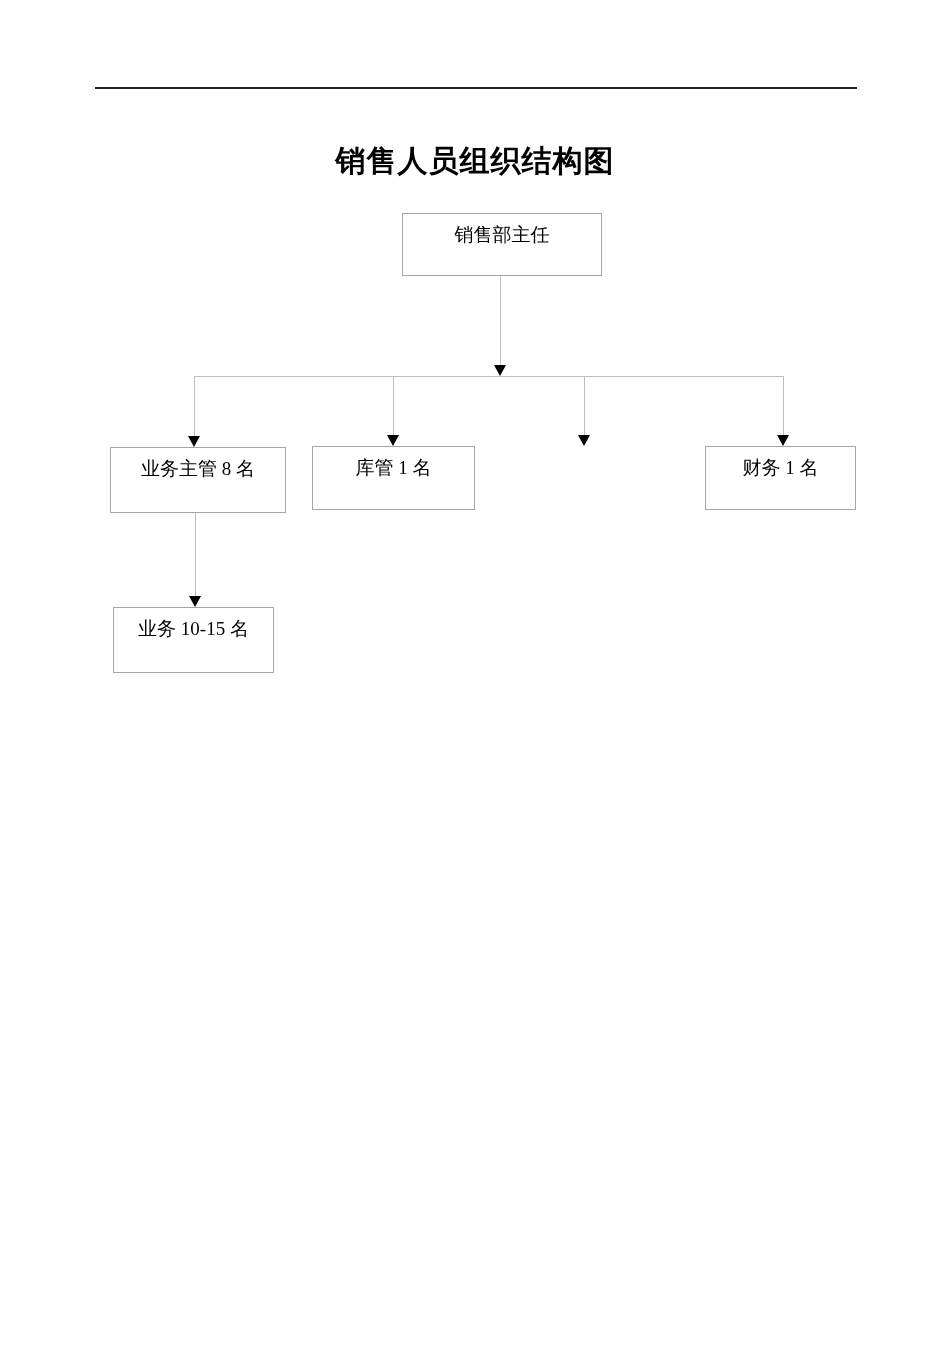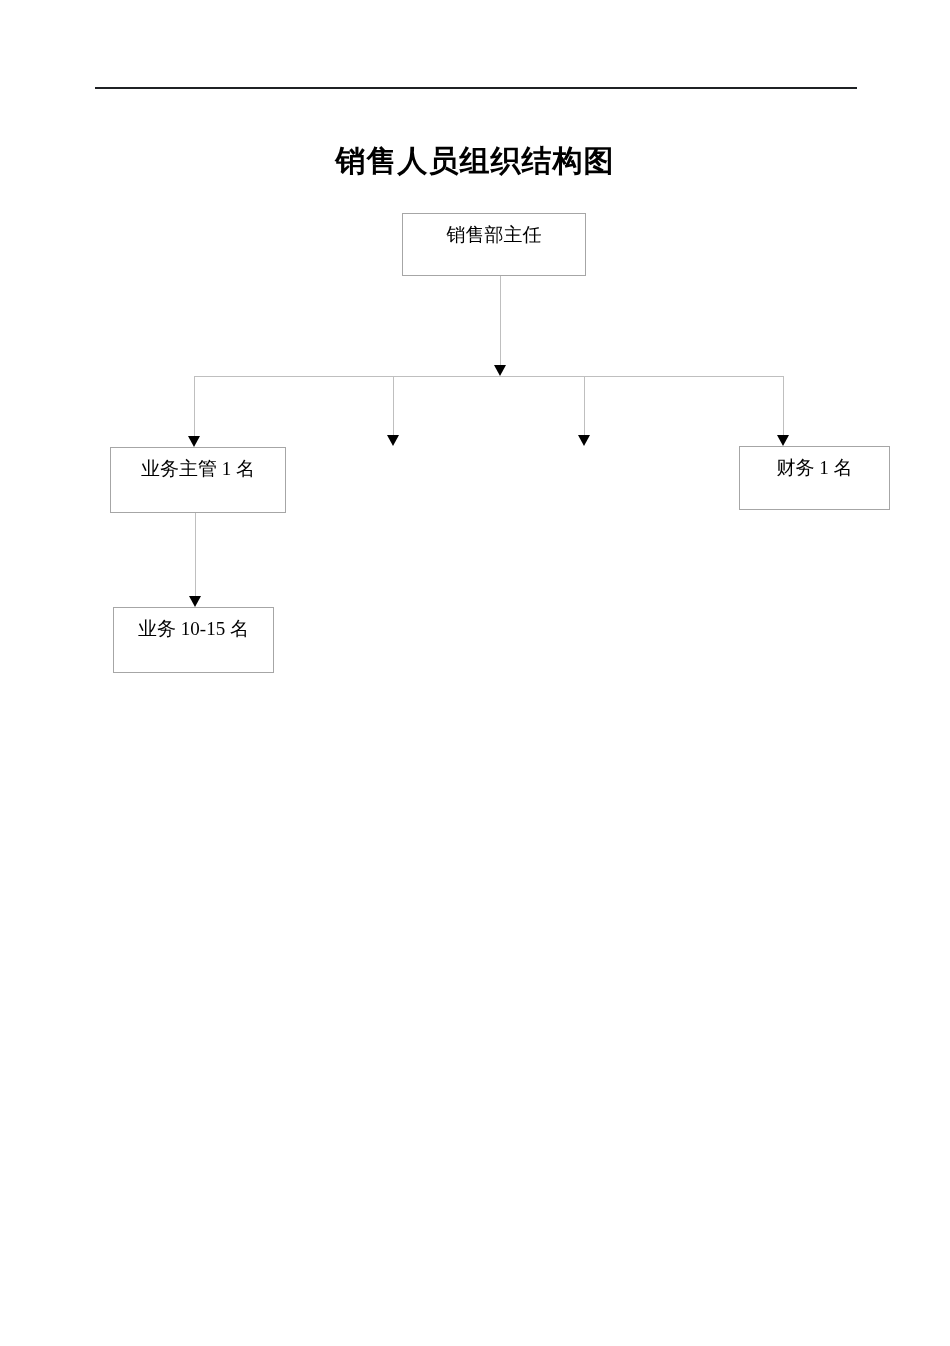--- a/index.html
+++ b/index.html
@@ -61,25 +61,25 @@
     border: 1px solid #a6a6a6;
     background: #ffffff;
     font-size: 19px;
     line-height: 1.15;
     text-align: center;
     padding-top: 10px;
     white-space: nowrap;
     overflow: hidden;
   }
 
-  .node-root    { left: 402px; top: 213px; width: 184px; height: 63px; }
+  .node-root    { left: 402px; top: 213px; width: 200px; height: 63px; }
   .node-r2-0    { left: 110px; top: 447px; width: 176px; height: 66px; }
   .node-r2-1    { left: 312px; top: 446px; width: 163px; height: 64px; }
   .node-r2-2    { left: 512px; top: 446px; width: 146px; height: 64px; }
-  .node-r2-3    { left: 705px; top: 446px; width: 151px; height: 64px; margin-left: 34px; }
+  .node-r2-3    { left: 705px; top: 446px; width: 151px; height: 64px; }
   .node-r3-0    { left: 113px; top: 607px; width: 161px; height: 66px; }
 
   
   .conn {
     position: absolute;
     background: #bfbfbf;
   }
   .conn-v { width: 1px; }
   .conn-h { height: 1px; }
 
@@ -132,21 +132,22 @@
     <div class="conn conn-v drop-0"></div>
     <div class="conn conn-v drop-1"></div>
     <div class="conn conn-v drop-2"></div>
     <div class="conn conn-v drop-3"></div>
 
     <div class="arrow arrow-0"></div>
     <div class="arrow arrow-1"></div>
     <div class="arrow arrow-2"></div>
     <div class="arrow arrow-3"></div>
 
-    <div class="node node-r2-0">业务主管 1 名</div>
+    <div class="node node-r2-0">业务主管 8 名</div>
+    <div class="node node-r2-1">库管 1 名</div>
     <div class="node node-r2-3">财务 1 名</div>
 
     <div class="conn conn-v drop-sub"></div>
     <div class="arrow arrow-sub"></div>
 
     <div class="node node-r3-0">业务 10-15 名</div>
 
   </div>
 </div>
 

